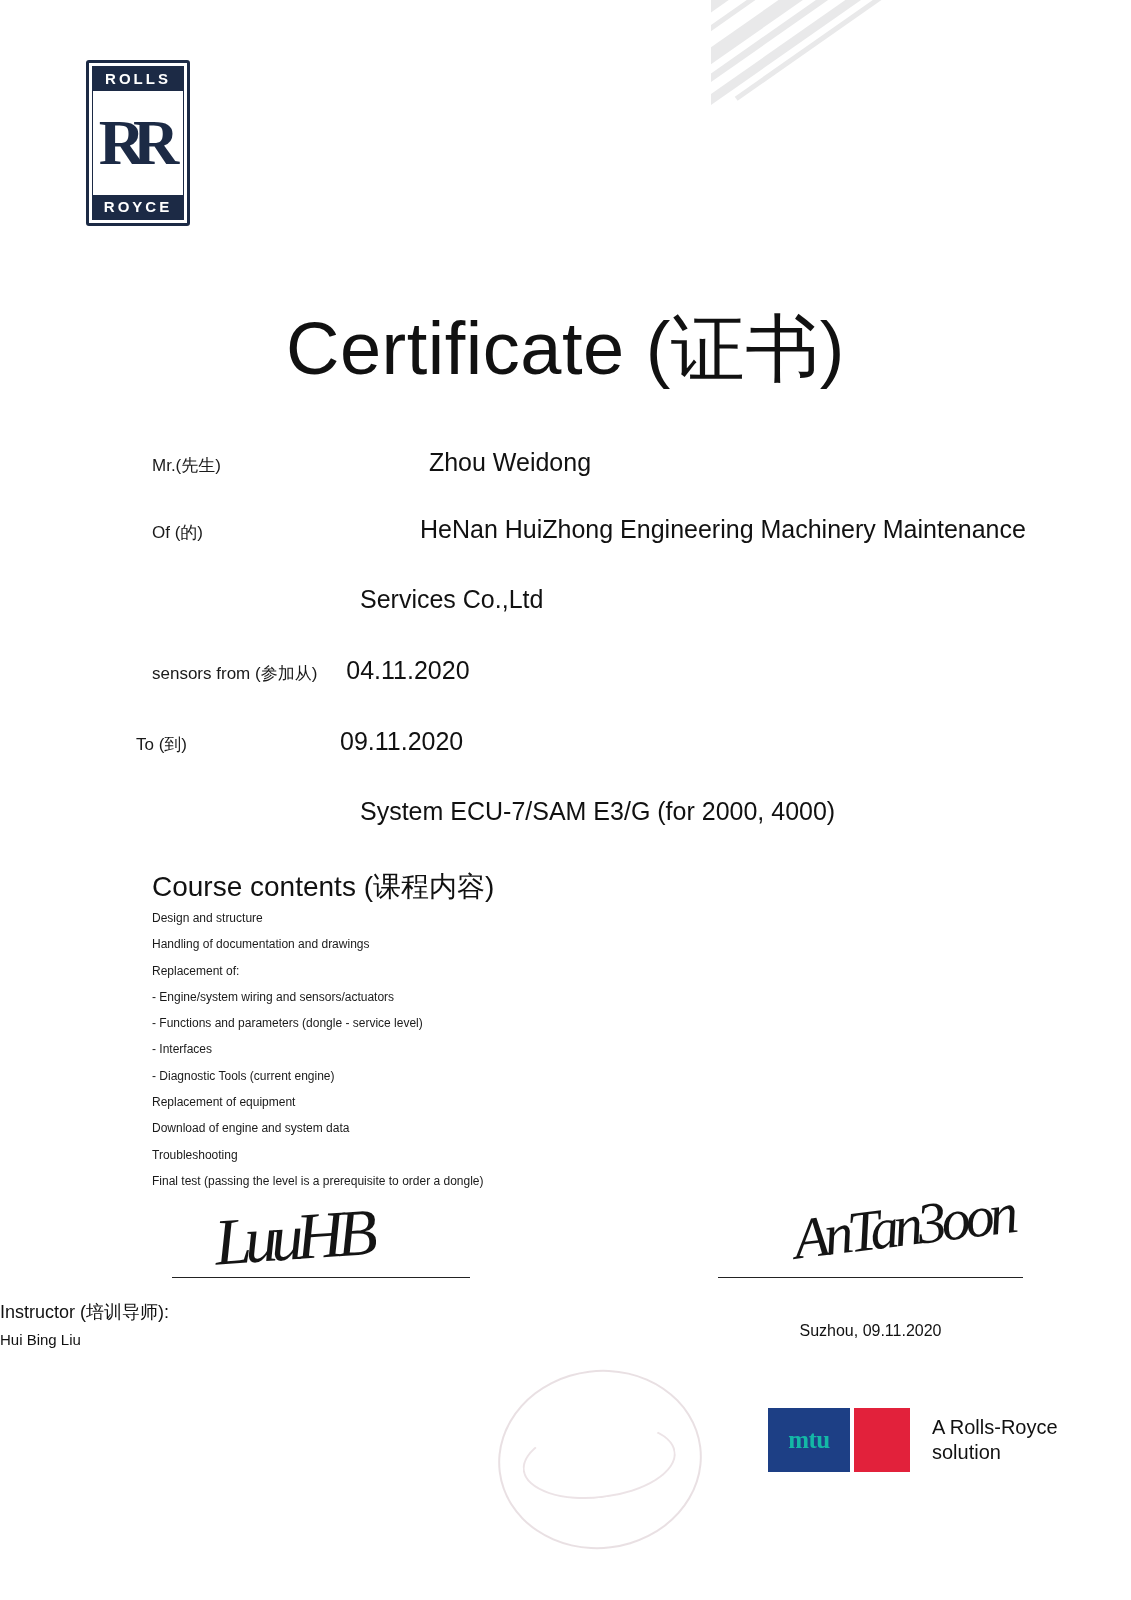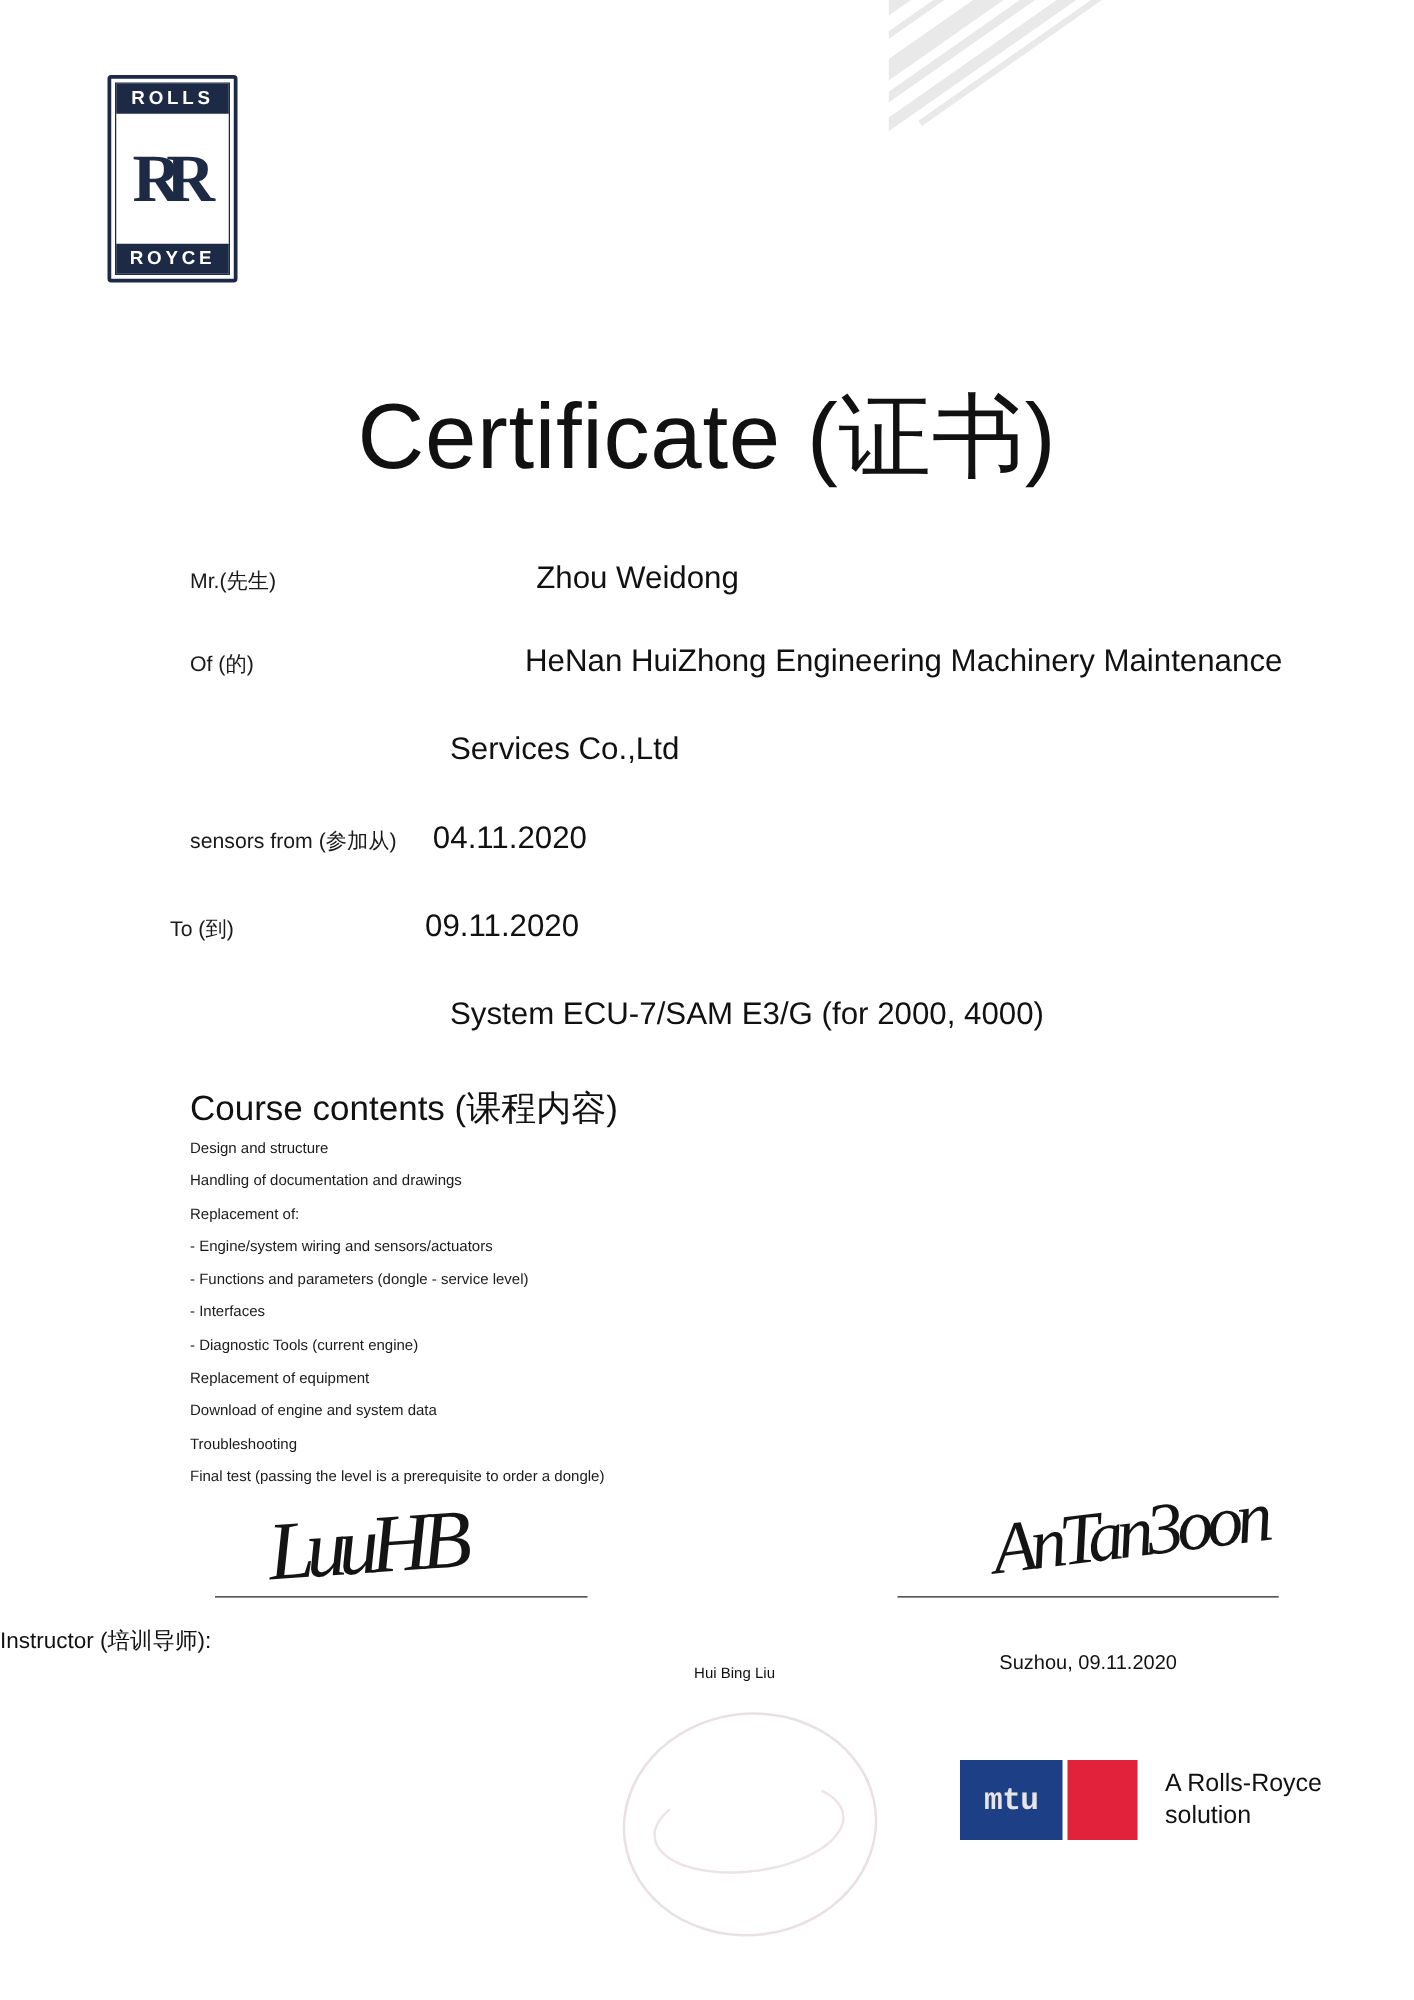--- a/index.html
+++ b/index.html
@@ -69,21 +69,21 @@
   }
   .rr-mid {
     flex: 1;
     display: flex;
     align-items: center;
     justify-content: center;
     color: #1c2a45;
   }
   .rr-mid-text {
     font-family: "Liberation Serif", serif;
-    font-size: 54px;
+    font-size: 64px;
     font-weight: bold;
     letter-spacing: -12px;
     line-height: 1;
     padding-right: 10px;
   }
 
   
   .title {
     position: absolute;
     left: 0;
@@ -195,22 +195,22 @@
     width: 620px;
     text-align: left;
     font-size: 18px;
     color: #111;
   }
   .instructor-name {
     position: absolute;
     left: 0;
     top: 1331px;
     width: 620px;
-    text-align: right;
-    font-size: 12px;
+    text-align: left;
+    font-size: 15px;
     color: #111;
   }
   .place-date {
     position: absolute;
     left: 718px;
     top: 1322px;
     width: 305px;
     text-align: center;
     font-size: 16px;
     color: #111;
@@ -261,25 +261,25 @@
   }
   .mtu-blue {
     width: 82px;
     height: 64px;
     background: #1d3f85;
     display: flex;
     align-items: center;
     justify-content: center;
   }
   .mtu-blue span {
-    color: #e5e5e5;
+    color: #14b8a6;
     font-size: 25px;
     font-weight: bold;
     letter-spacing: -0.5px;
-    font-family: Liberation Mono, monospace;
+    font-family: Liberation Serif, serif;
   }
   .mtu-red {
     width: 56px;
     height: 64px;
     background: #e2213b;
     margin-left: 4px;
   }
   .mtu-tagline {
     margin-left: 22px;
     font-size: 20px;

